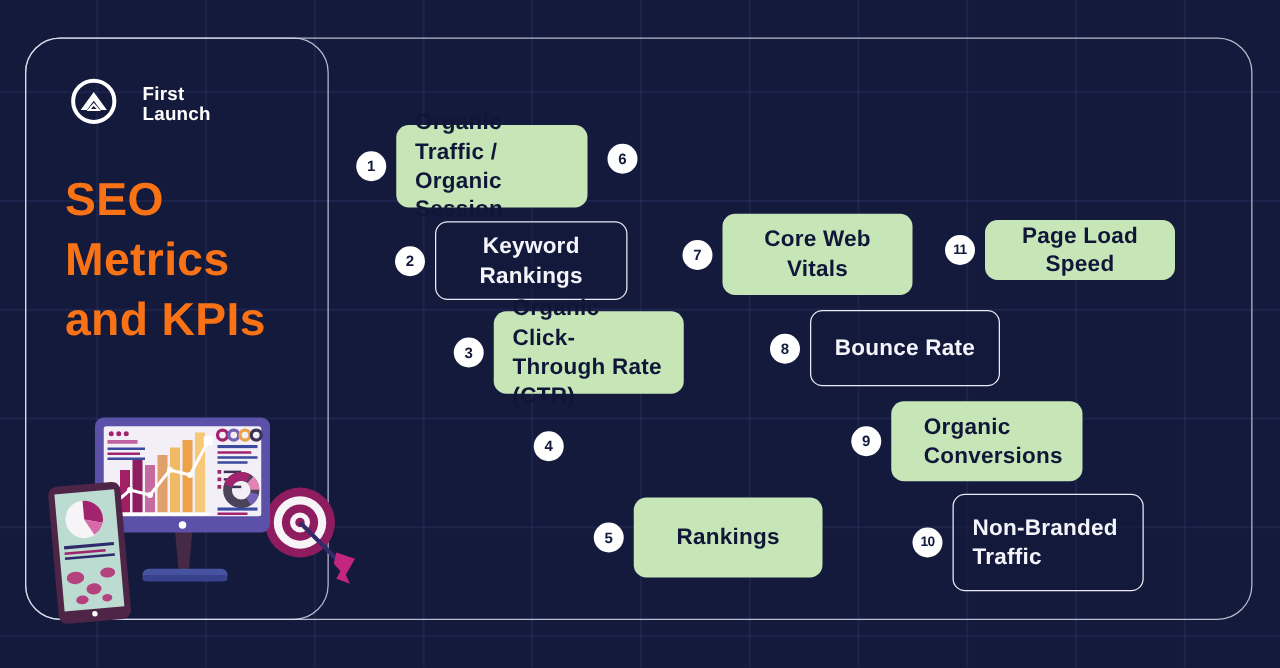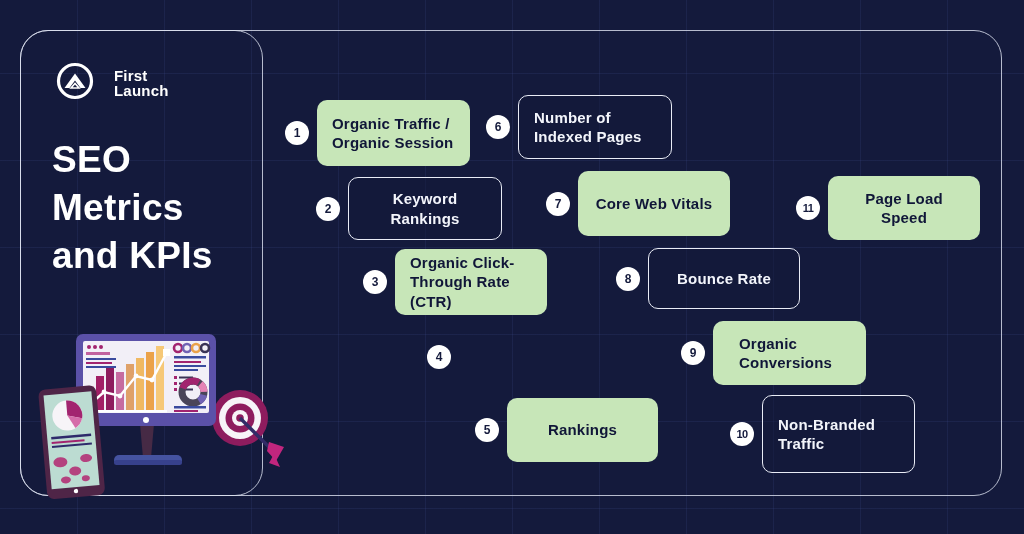--- a/index.html
+++ b/index.html
@@ -20,35 +20,35 @@
     border:1.5px solid rgba(224,229,242,0.8); border-radius:28px;
   }
   .left-panel {
     position:absolute; left:20px; top:30px; width:243px; height:466px;
     border:1.5px solid rgba(224,229,242,0.8); border-radius:28px;
   }
   .logo { position:absolute; left:56px; top:62px; display:flex; align-items:center; gap:20px; }
   .logo-text { color:#ffffff; font-weight:700; font-size:15px; line-height:1.02; letter-spacing:0.2px; }
   .main-title {
     position:absolute; left:52px; top:136px;
-    color:#ffffff; font-weight:700; font-size:37px; line-height:48px; letter-spacing:0.3px;
+    color:#f97316; font-weight:700; font-size:37px; line-height:48px; letter-spacing:0.3px;
   }
   .illus { position:absolute; left:22px; top:330px; }
 
   .metric { position:absolute; display:flex; align-items:center; gap:8px; }
   .badge {
     flex:0 0 auto; width:24px; height:24px; border-radius:50%;
     background:#ffffff; color:#141a3c; font-weight:700; font-size:12px;
     display:flex; align-items:center; justify-content:center;
   }
   .badge.two { font-size:11px; letter-spacing:-0.5px; }
   .box {
     flex:1 1 auto; height:100%; border-radius:10px;
     display:flex; align-items:center;
-    font-weight:700; font-size:15px; line-height:1.3; letter-spacing:0.2px;
+    font-weight:700; font-size:18px; line-height:1.3; letter-spacing:0.2px;
     padding:6px 15px;
   }
   .box.green { background:#c7e6b8; color:#101638; }
   .box.outline { background:rgba(18,24,56,0.45); border:1.6px solid #e9ecf6; color:#f3f5fb; }
   .box.center { justify-content:center; text-align:center; }
   .box.left  { justify-content:flex-start; text-align:left; }
 </style>
 </head>
 <body>
 
@@ -184,21 +184,20 @@
   <span class="badge">4</span>
 </div>
 
 <div class="metric" style="left:475px; top:398px; width:183px; height:64px;">
   <span class="badge">5</span>
   <div class="box green center">Rankings</div>
 </div>
 
 <div class="metric" style="left:486px; top:95px; width:186px; height:64px;">
   <span class="badge">6</span>
-  <div class="box outline left">Number of Indexed Pages</div>
 </div>
 
 <div class="metric" style="left:546px; top:171px; width:184px; height:65px;">
   <span class="badge">7</span>
   <div class="box green center">Core Web Vitals</div>
 </div>
 
 <div class="metric" style="left:616px; top:248px; width:184px; height:61px;">
   <span class="badge">8</span>
   <div class="box outline center">Bounce Rate</div>
@@ -207,16 +206,16 @@
 <div class="metric" style="left:681px; top:321px; width:185px; height:64px;">
   <span class="badge">9</span>
   <div class="box green left" style="padding-left:26px;">Organic Conversions</div>
 </div>
 
 <div class="metric" style="left:730px; top:395px; width:185px; height:78px;">
   <span class="badge two">10</span>
   <div class="box outline left">Non-Branded Traffic</div>
 </div>
 
-<div class="metric" style="left:796px; top:176px; width:184px; height:64px;">
+<div class="metric" style="left:756px; top:176px; width:184px; height:48px;">
   <span class="badge two">11</span>
   <div class="box green center">Page Load Speed</div>
 </div>
 
 </body></html>

